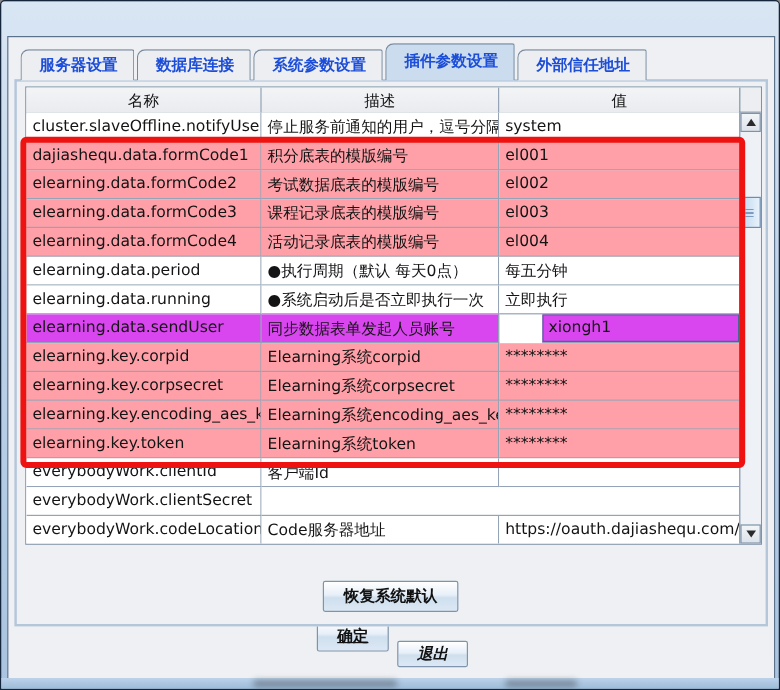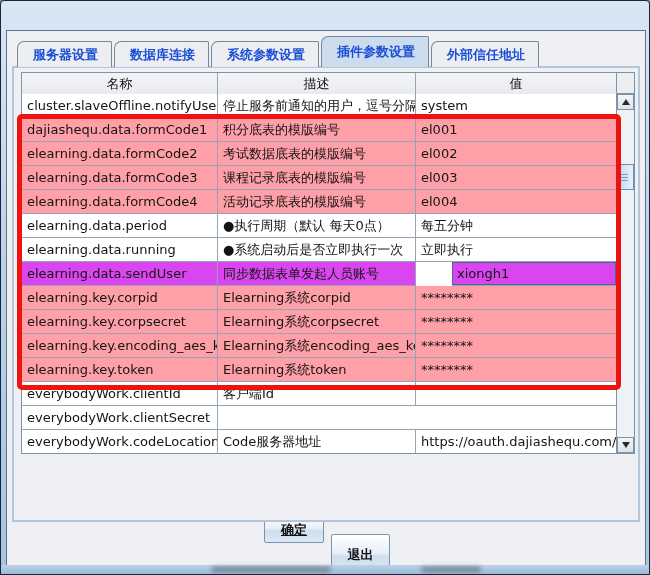--- a/index.html
+++ b/index.html
@@ -78,21 +78,21 @@
   
   #red-box{position:absolute;left:16px;top:113px;width:604px;height:276px;
     border:5px solid #ee1310;border-radius:5px;box-sizing:border-box;pointer-events:none;z-index:10;}
   
   .pushbtn{position:absolute;border:1px solid #7e94ac;border-radius:2px;box-sizing:border-box;
     background:linear-gradient(180deg,#ffffff 0%,#e7eff8 45%,#cfdfee 55%,#dce8f4 100%);
     font-size:13px;font-weight:bold;color:#111;display:flex;align-items:center;justify-content:center;
     box-shadow:0 1px 0 #fff inset;}
   #btn-restore{left:268px;top:483px;width:113px;height:26px;z-index:2;}
   #btn-ok{left:263px;top:515px;width:60px;height:27px;text-decoration:underline;}
-  #btn-exit{left:330px;top:533px;width:59px;height:41px;}
+  #btn-exit{left:330px;top:533px;width:59px;height:22px;font-style:italic;}
   
   #bottom-glass{position:absolute;left:0;bottom:0;width:100%;height:9px;
     background:linear-gradient(180deg,#bcd2e9,#9cbbd9);}
 </style>
 </head>
 <body>
 
 <div id="window">
 
   <div id="titlebar">
@@ -226,20 +226,21 @@
         <span class="grip"></span>
       </div>
       <div id="sb-down" class="sbtn">
         <span class="tri-down"></span>
       </div>
     </div>
   </div>
 
   <div id="red-box"></div>
 
+  <div id="btn-restore" class="pushbtn">恢复系统默认</div>
   <div id="btn-ok" class="pushbtn">确定</div>
   <div id="btn-exit" class="pushbtn">退出</div>
 
   <div id="bottom-glass">
     <span class="smudge" style="left:210px;top:2px;width:120px;height:5px;"></span>
     <span class="smudge" style="left:420px;top:2px;width:60px;height:5px;"></span>
   </div>
 
 </div>
 

